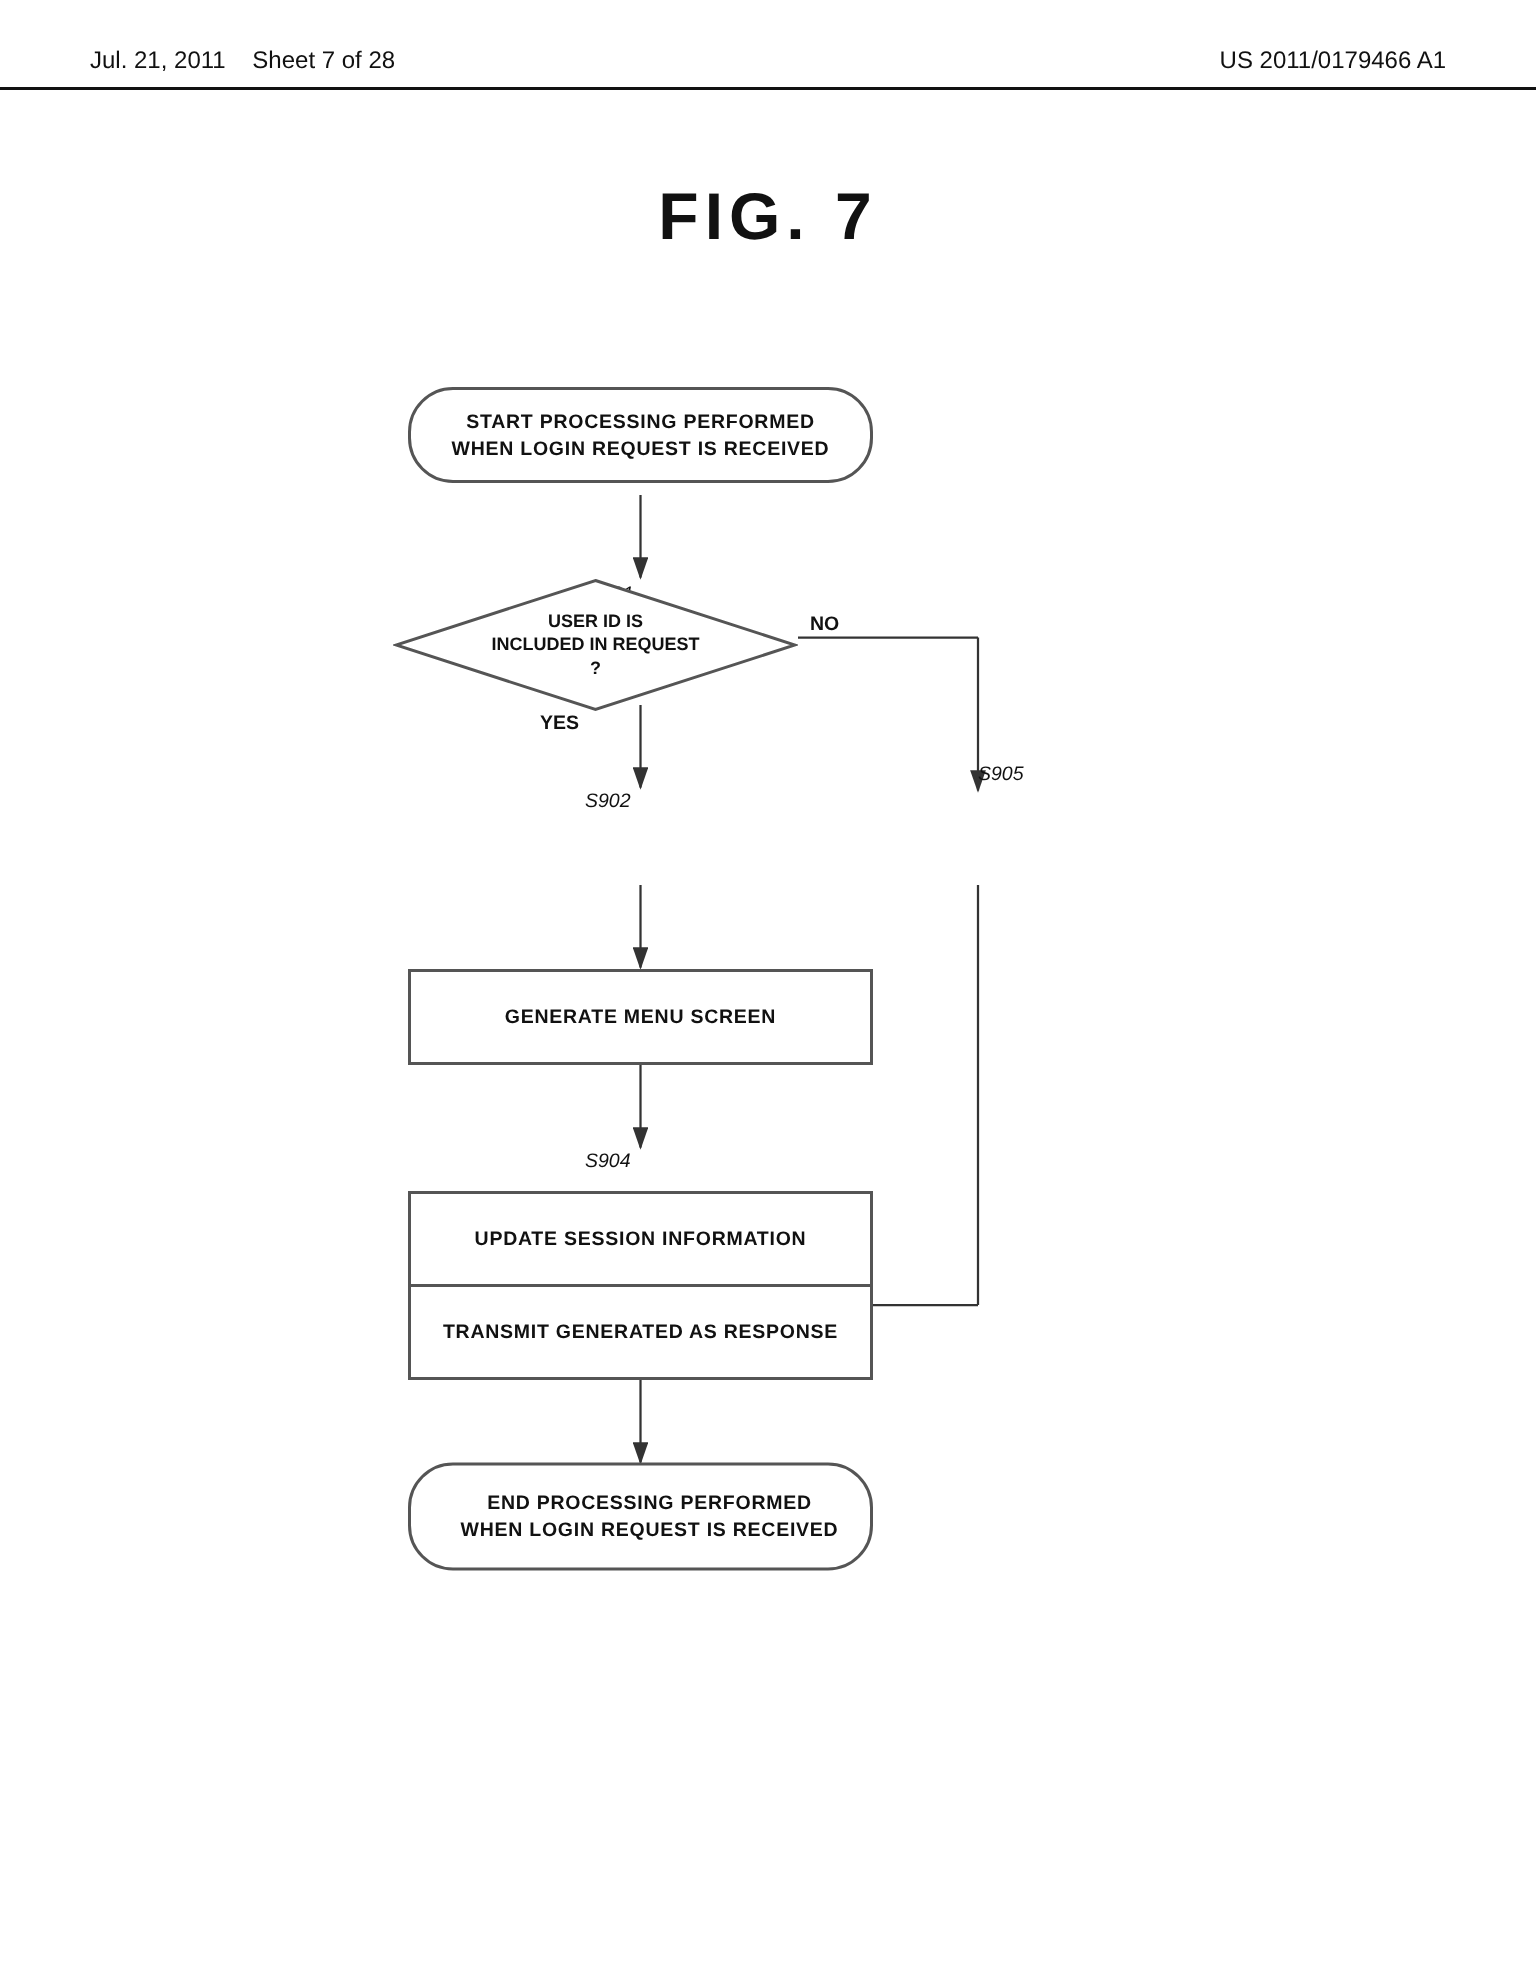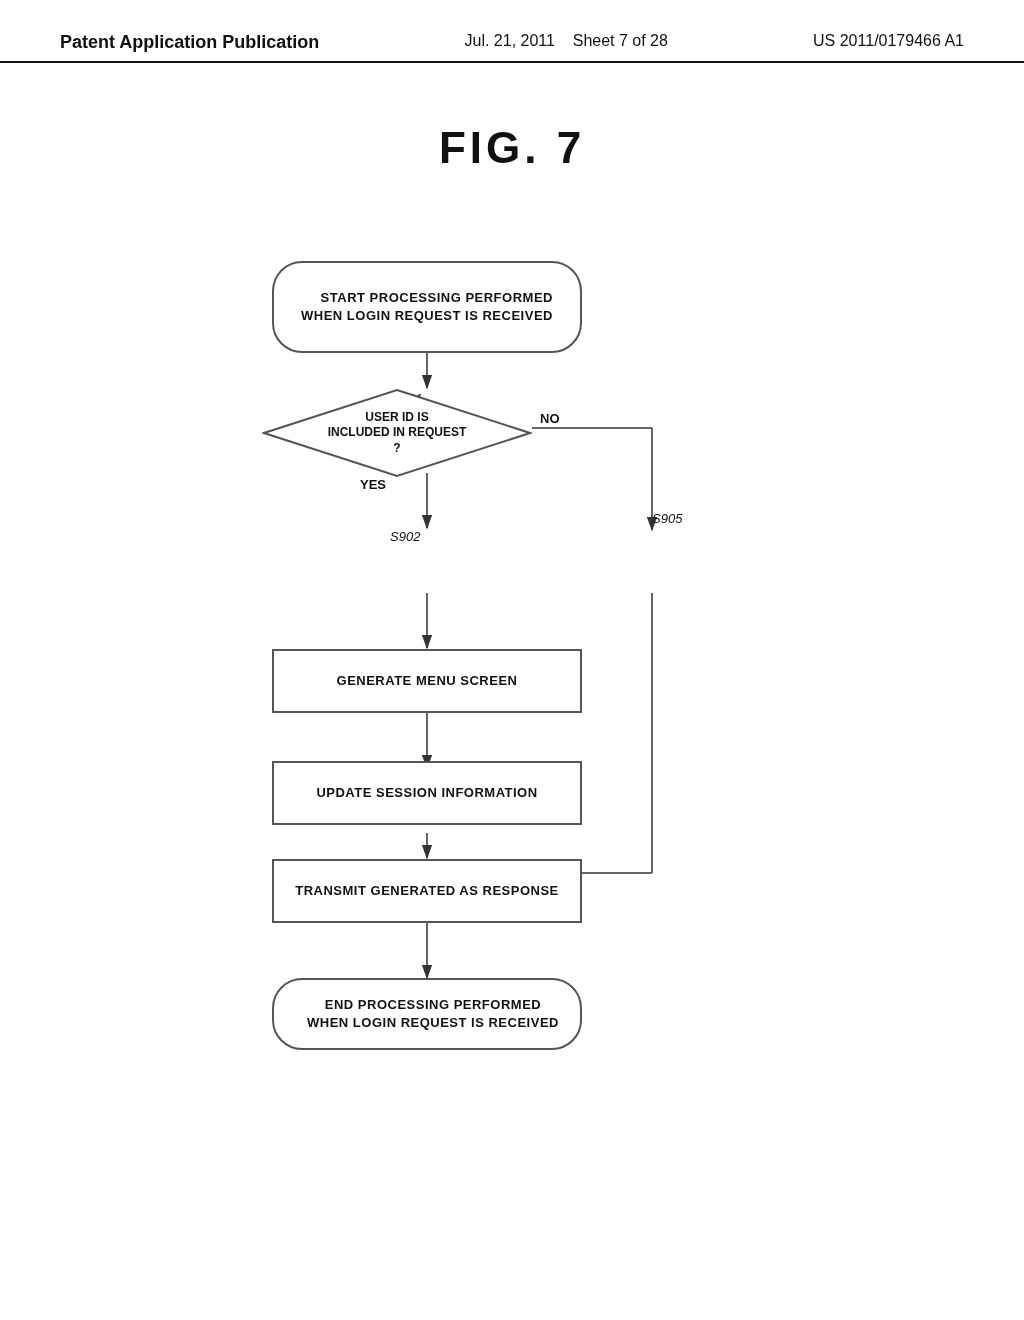--- a/index.html
+++ b/index.html
@@ -117,21 +117,20 @@
     .branch-label {
       position: absolute;
       font-size: 13px;
       font-weight: bold;
     }
   </style>
 </head>
 <body>
 
 <div class="header">
-  <div class="header-left">Patent Application Publication</div>
   <div class="header-center">
     <span>Jul. 21, 2011</span>&nbsp;&nbsp;&nbsp;
     <span>Sheet 7 of 28</span>
   </div>
   <div class="header-right">US 2011/0179466 A1</div>
 </div>
 
 <div class="fig-title">FIG. 7</div>
 
 <div class="flowchart">
@@ -155,21 +154,21 @@
     <line x1="265" y1="480" x2="265" y2="535" stroke="#333" stroke-width="1.5" marker-end="url(#arrowhead)"></line>
 
     <line x1="490" y1="360" x2="490" y2="640" stroke="#333" stroke-width="1.5"></line>
     <line x1="490" y1="640" x2="340" y2="640" stroke="#333" stroke-width="1.5" marker-end="url(#arrowhead)"></line>
 
     <line x1="265" y1="600" x2="265" y2="625" stroke="#333" stroke-width="1.5" marker-end="url(#arrowhead)"></line>
 
     <line x1="265" y1="690" x2="265" y2="745" stroke="#333" stroke-width="1.5" marker-end="url(#arrowhead)"></line>
   </svg>
 
-  <div class="shape terminal" style="left:110px; top:28px; width:310px; height:92px; padding:8px 14px;text-align:right;">
+  <div class="shape terminal" style="left:110px; top:28px; width:310px; height:64px; padding:8px 14px;">
     <span style="white-space:pre-line;">START PROCESSING PERFORMED
 WHEN LOGIN REQUEST IS RECEIVED</span>
   </div>
 
   <div class="step-label" style="left:230px; top:158px;">
     <span>S901</span>
   </div>
 
   <div class="diamond-wrapper" style="left:100px; top:155px; width:270px; height:90px;">
     <svg width="270" height="90" xmlns="http://www.w3.org/2000/svg">
@@ -201,21 +200,21 @@
   </div>
 
   <div class="shape process" style="left:110px; top:416px; width:310px; height:64px; padding:8px 10px;">
     <span>GENERATE MENU SCREEN</span>
   </div>
 
   <div class="step-label" style="left:228px; top:536px;">
     <span>S904</span>
   </div>
 
-  <div class="shape process" style="left:110px; top:528px; width:310px; height:64px; padding:8px 2px;">
+  <div class="shape process" style="left:110px; top:564px; width:310px; height:64px; padding:8px 2px;">
     <span>UPDATE SESSION INFORMATION</span>
   </div>
 
   <div class="step-label" style="left:228px; top:626px;">
     <span>S906</span>
   </div>
 
   <div class="shape process" style="left:110px; top:626px; width:310px; height:64px; padding:8px 10px;">
     <span>TRANSMIT GENERATED AS RESPONSE</span>
   </div>

